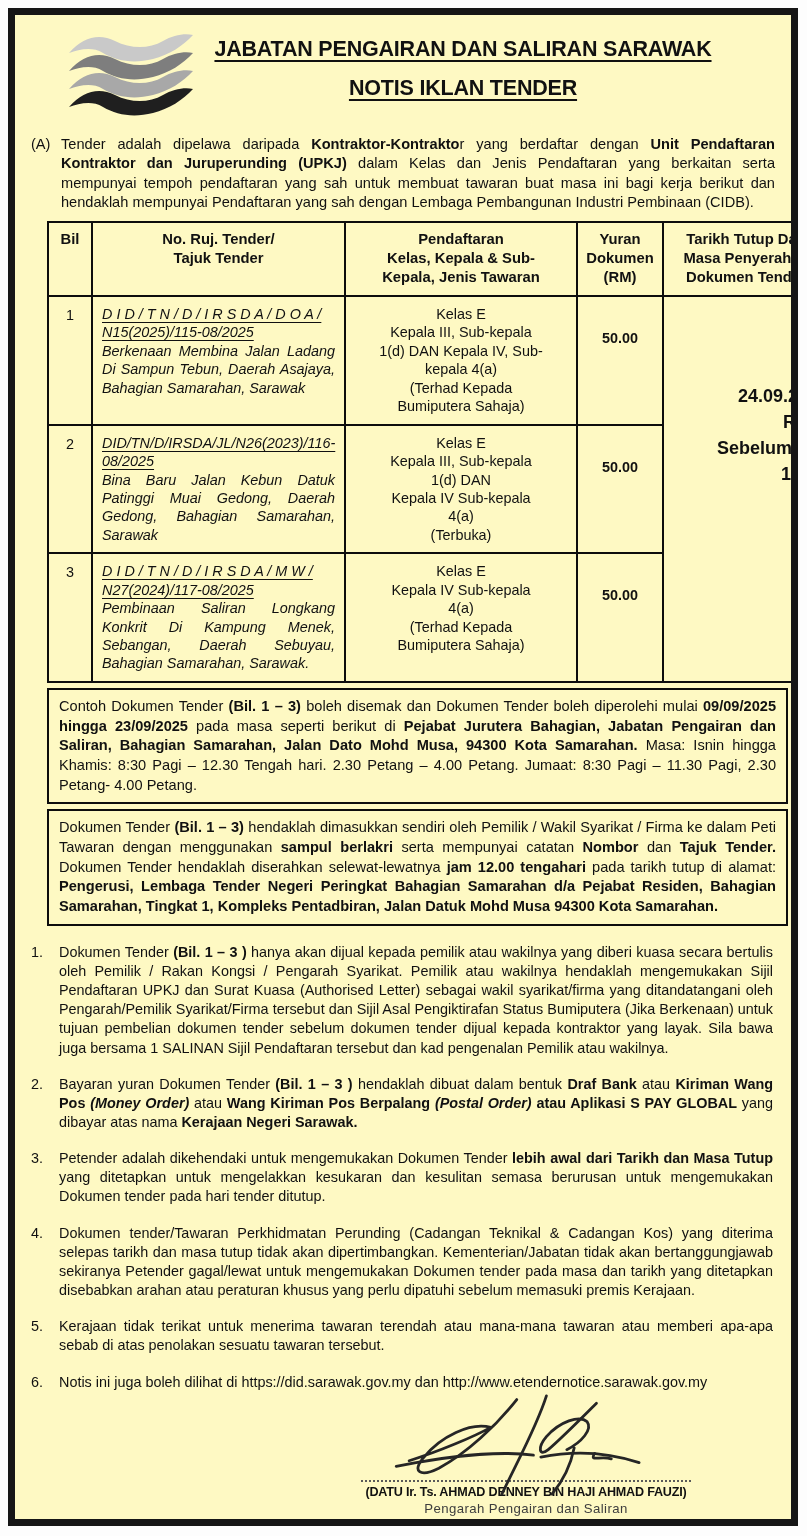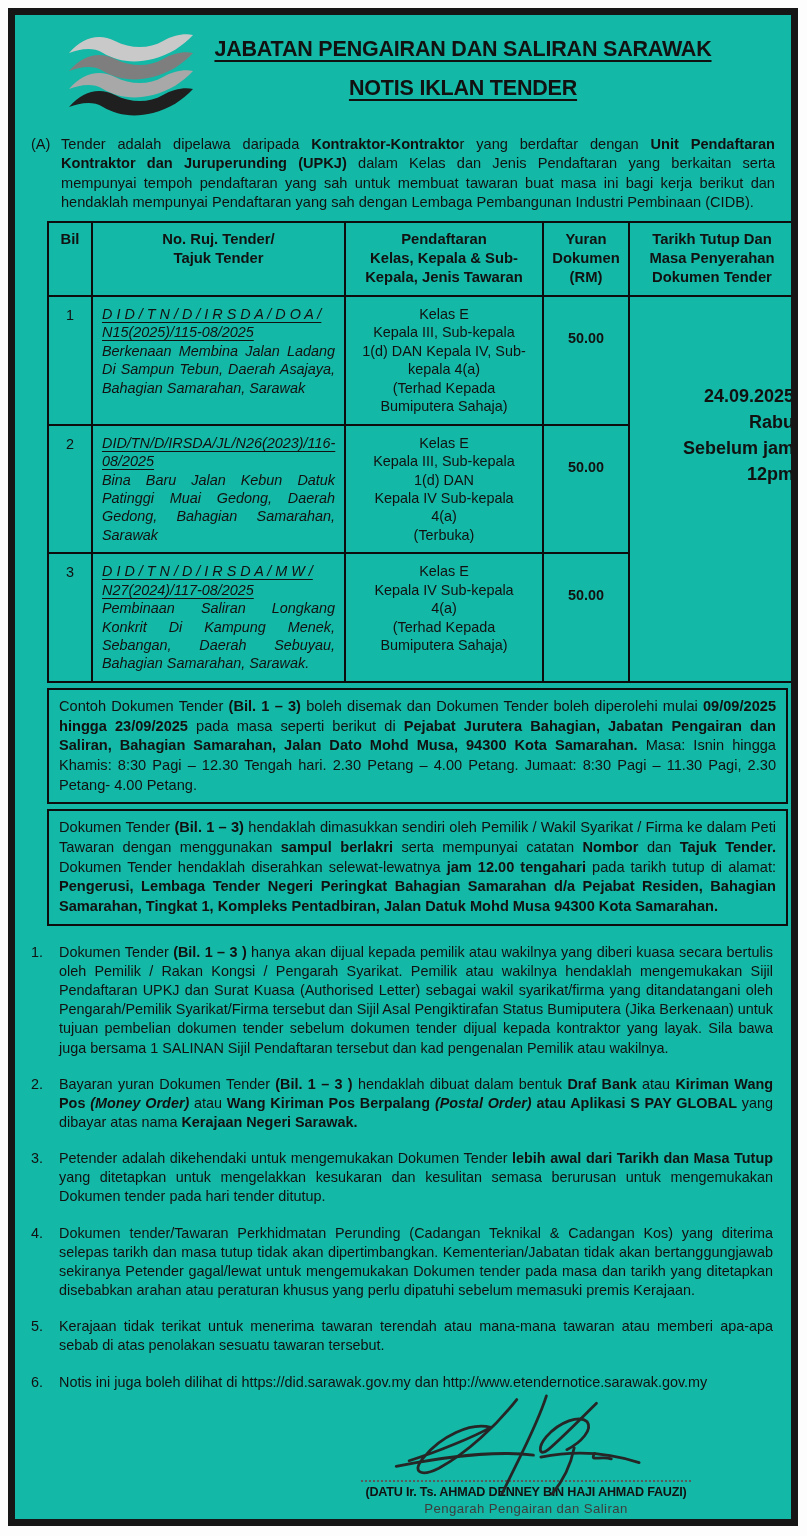--- a/index.html
+++ b/index.html
@@ -1,21 +1,21 @@
 <!DOCTYPE html>
 <html><head>
 <meta charset="utf-8">
 <style>
   * { margin: 0; padding: 0; box-sizing: border-box; }
   html, body { width: 807px; height: 1536px; background: #fdfdfd; overflow: hidden; }
   body { font-family: "Liberation Sans", sans-serif; color: #111; }
 
   .frame {
     position: absolute; left: 8px; top: 8px; right: 9px; bottom: 10px;
-    border: 7px solid #161616; background: #14b8a6;
+    border: 7px solid #161616; background: #fef9c3;
     padding: 8px 14px 6px 14px; overflow: hidden;
   }
 
   
   .header { position: relative; min-height: 100px; }
   .logo { position: absolute; left: 32px; top: 8px; width: 140px; height: 96px; }
   .titles { text-align: center; padding: 6px 0 0 120px; }
   .title {
     display: inline-block; font-weight: 700; font-size: 21.5px; letter-spacing: -0.2px;
     text-decoration: underline; text-underline-offset: 4px; text-decoration-thickness: 2px;
@@ -93,21 +93,21 @@
     <div class="intro-label">(A)</div>
     <div class="intro-text"><span>Tender adalah dipelawa daripada </span><span style="font-weight: 700;">Kontraktor-Kontrakto</span><span>r yang berdaftar dengan </span><span style="font-weight: 700;">Unit Pendaftaran Kontraktor dan Juruperunding (UPKJ)</span><span> dalam Kelas dan Jenis Pendaftaran yang berkaitan serta mempunyai tempoh pendaftaran yang sah untuk membuat tawaran buat masa ini bagi kerja berikut dan hendaklah mempunyai Pendaftaran yang sah dengan Lembaga Pembangunan Industri Pembinaan (CIDB).</span></div>
   </div>
 
   <table class="tender">
     <tbody>
         <tr>
       <th style="width:44px">Bil</th>
       <th style="width:253px">No. Ruj. Tender/
 Tajuk Tender</th>
-      <th style="width:198px">Pendaftaran
+      <th style="width:232px">Pendaftaran
 Kelas, Kepala &amp; Sub-
 Kepala, Jenis Tawaran</th>
       <th style="width:86px">Yuran
 Dokumen
 (RM)</th>
       <th style="width:166px">Tarikh Tutup Dan
 Masa Penyerahan
 Dokumen Tender</th>
     </tr>
     <tr class="datarow">

